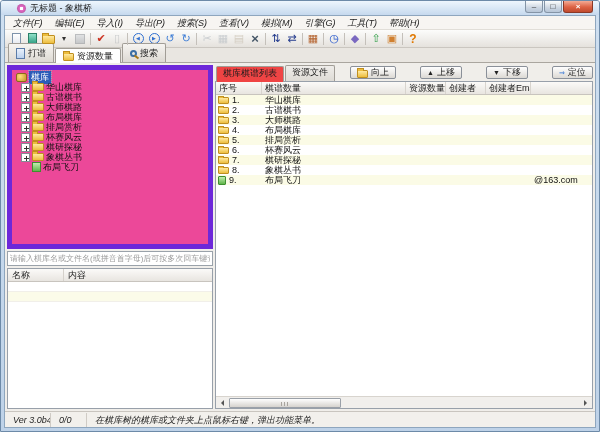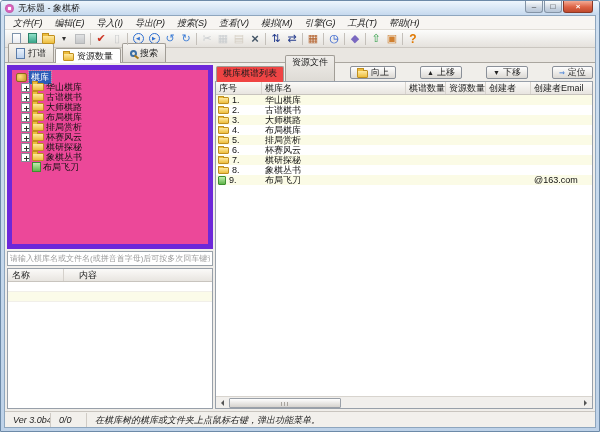--- a/index.html
+++ b/index.html
@@ -2,21 +2,21 @@
 <html><head>
 <meta charset="utf-8">
 <style>
   * { margin:0; padding:0; box-sizing:border-box; }
   body { width:600px; height:432px; font-family:"Liberation Sans", sans-serif; background:#fff; }
 
   .window { width:600px; height:432px; background:linear-gradient(#cfe0f1,#bed2e8);
     border:1px solid #6d8aa8; border-radius:3px 3px 0 0; display:flex; flex-direction:column; overflow:hidden; }
 
   
-  .titlebar { height:14px; flex:none; display:flex; align-items:center; padding:0 4px; position:relative;
+  .titlebar { height:14px; flex:none; display:flex; align-items:center; padding:0 16px; position:relative;
     background:linear-gradient(#eef6fd,#d6e5f4 60%,#c6d9ee); }
   .i-flower { width:9px; height:9px; border-radius:50%;
     background:radial-gradient(circle,#ffffff 22%,#e66cc8 30%,#b04f9a 85%); margin-right:4px; flex:none; }
   .title-text { font-size:9px; color:#1d1d1d; white-space:nowrap; }
   .winbtns { position:absolute; top:0; right:6px; display:flex; }
   .wbtn { width:18px; height:12px; font-size:8px; line-height:11px; text-align:center; color:#333;
     background:linear-gradient(#fdfefe,#ccd6e2 60%,#b7c6d8); border:1px solid #8494a6; border-top:none;
     border-radius:0 0 3px 3px; margin-left:1px; }
   .wbtn.close { width:30px; color:#fff; background:linear-gradient(#f4ab95,#dd6244 55%,#c04a2e);
     border-color:#8a3826; font-weight:bold; }
@@ -92,27 +92,27 @@
 
   .findbox { height:15px; flex:none; width:100%; border:1px solid #9aa2aa; background:#fff;
     font-size:8px; color:#444; padding:0 2px; font-family:"Liberation Sans",sans-serif; }
   .findbox::placeholder { color:#9b9b9b; }
 
   .namebox { flex:1; border:1px solid #98a0aa; background:#fff; display:flex; flex-direction:column; min-height:0; }
   .nb-header { height:13px; flex:none; display:flex; background:linear-gradient(#fbfaf8,#e8e5e0);
     border-bottom:1px solid #c8c4be; font-size:9px; color:#222; }
   .nb-h { line-height:12px; padding:0 4px; border-right:1px solid #d5d1cb; white-space:nowrap; }
   .nb-h:nth-of-type(1) { width:56px; }
-  .nb-h:nth-of-type(2) { flex:1; border-right:none;margin-left:11px; }
+  .nb-h:nth-of-type(2) { flex:1; border-right:none; }
   .nb-row { height:10px; border-bottom:1px solid #f1efe9; }
   .nb-row:nth-of-type(odd) { background:#fbfbe9; }
 
   .rightpanel { flex:1; display:flex; flex-direction:column; min-height:0; }
   .rtabrow { height:16px; flex:none; display:flex; align-items:flex-end; padding-left:1px; }
-  .rtab { height:26px; padding:0 6px; font-size:9px; line-height:13px; color:#1d1d1d; white-space:nowrap;
+  .rtab { height:16px; padding:0 6px; font-size:9px; line-height:13px; color:#1d1d1d; white-space:nowrap;
     background:linear-gradient(#efedea,#dedbd5); border:1px solid #a19d96; border-bottom:none;
     border-radius:2px 2px 0 0; margin-right:1px; }
   .rtab.active { background:#ef4444; height:16px; margin-bottom:-1px; position:relative; z-index:2; }
   .rbuttons { display:flex; gap:24px; margin-left:14px; align-items:center; padding-bottom:2px; }
   .rbtn { height:13px; display:flex; align-items:center; gap:3px; padding:0 6px; font-size:9px; color:#1d1d1d;
     background:linear-gradient(#fefefe,#dcd9d4); border:1px solid #8a9099; border-radius:2px; white-space:nowrap;
     font-family:"Liberation Sans",sans-serif; }
   .bicon { font-size:7px; line-height:1; }
 
   .rtable { flex:1; border:1px solid #98a0aa; background:#fff; display:flex; flex-direction:column; min-height:0; }
@@ -464,21 +464,20 @@
                 <span>定位</span>
               </button>
             </div>
         </div>
 
         <div class="rtable">
           <div class="rt-header">
 
               <span class="rt-h">序号</span>
 
-              <span class="rt-h">棋库名</span>
 
               <span class="rt-h">棋谱数量</span>
 
               <span class="rt-h">资源数量</span>
 
               <span class="rt-h">创建者</span>
 
               <span class="rt-h">创建者Email</span>
             </div>
           <div class="rt-body">

